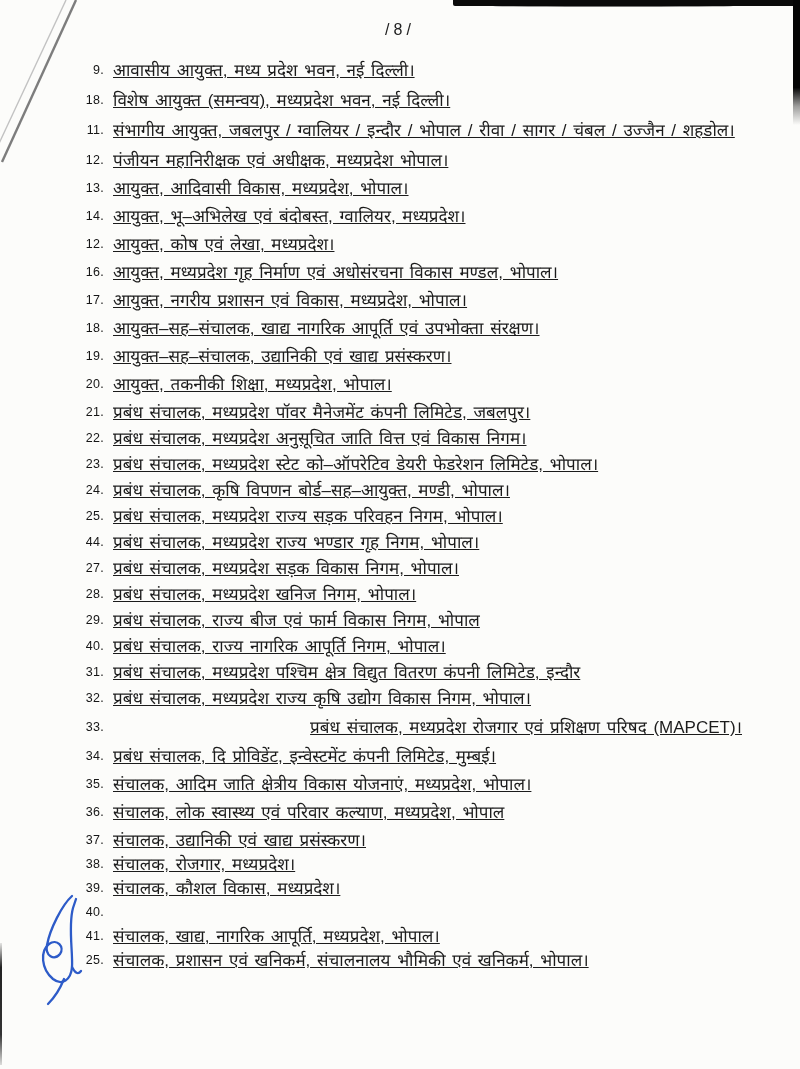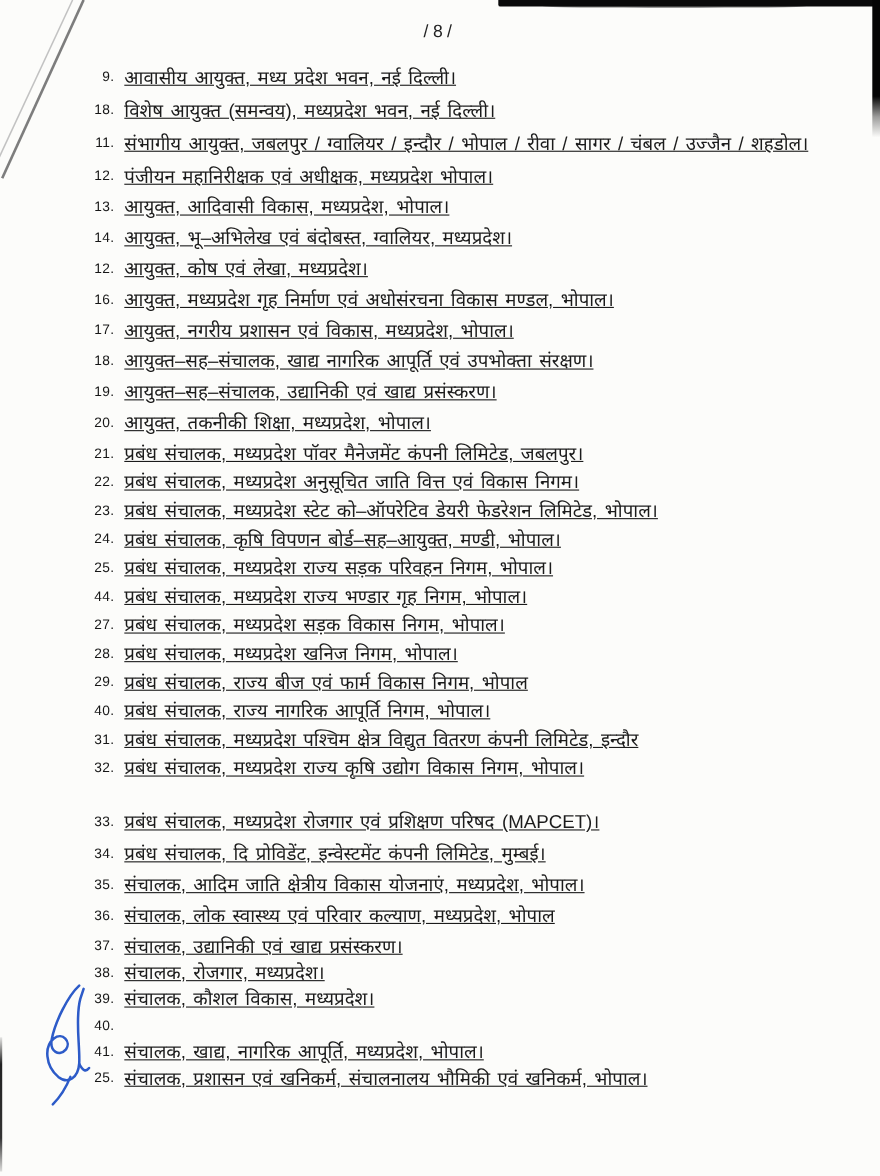--- a/index.html
+++ b/index.html
@@ -46,21 +46,21 @@
     font-size:12.5px;line-height:21px;color:#161616;letter-spacing:.3px;
   }
   .row .txt{
     margin-left:9px;max-width:648px;
     word-spacing:2px;
     text-decoration:underline;
   }
   
   .row:nth-child(-n+3){margin-bottom:9px;}
   .row:nth-child(n+13):nth-child(-n+24){margin-bottom:5px;}
-  .row:nth-child(25){margin-top:28px;margin-bottom:8px;}
+  .row:nth-child(25){margin-top:8px;margin-bottom:8px;justify-content:space-between;}
   .row:nth-child(n+29){margin-bottom:3px;}
   
   .signature{position:absolute;left:26px;top:893px;width:74px;height:118px;}
 </style>
 </head>
 <body>
 
 <div class="scan-edge-top"></div>
 <div class="scan-edge-right"></div>
 <div class="scan-edge-left"></div>

